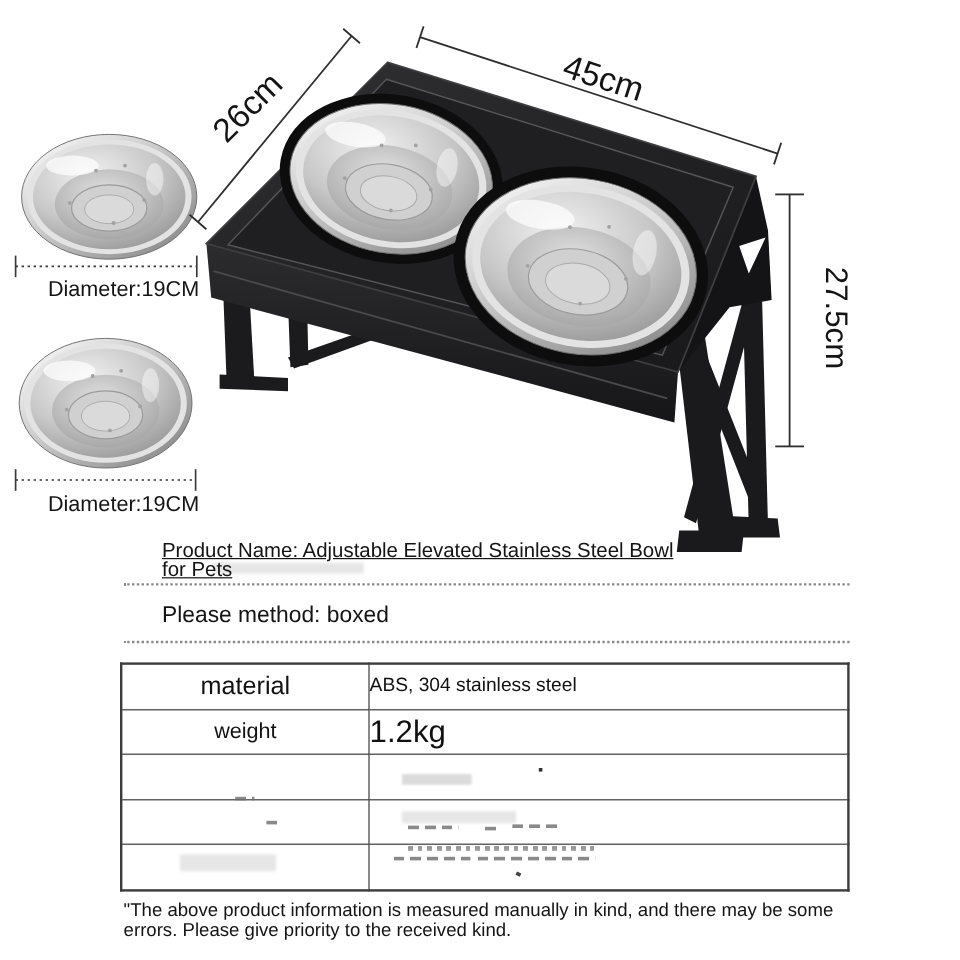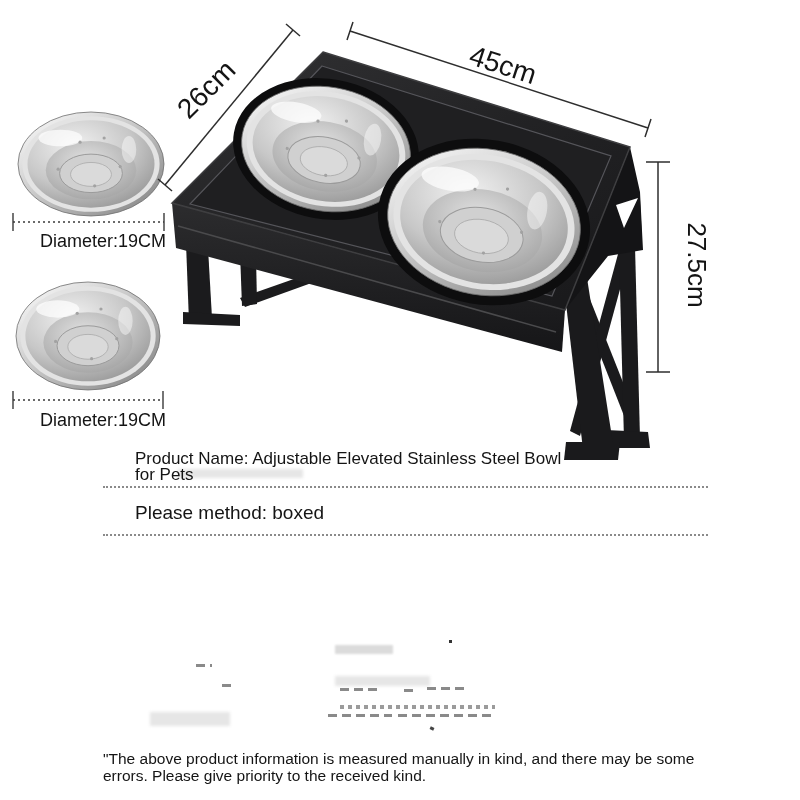--- a/index.html
+++ b/index.html
@@ -1,20 +1,20 @@
 <!DOCTYPE html>
 <html><head>
 <meta charset="utf-8">
 <style>
   html,body{margin:0;padding:0;background:#ffffff;}
   #page{position:relative;width:800px;height:800px;background:#ffffff;overflow:hidden;
         font-family:"Liberation Sans",sans-serif;color:#111;}
   #scene{position:absolute;left:0;top:0;}
   .dimtext{font-family:"Liberation Sans",sans-serif;fill:#141414;}
-  .note{position:absolute;left:135px;top:451px;width:438px;font-size:17px;line-height:16px;color:#141414;}
+  .note{position:absolute;left:135px;top:451px;width:438px;font-size:17px;line-height:16px;color:#141414;text-decoration:underline;}
   .packing{position:absolute;left:135px;top:502px;font-size:19px;color:#141414;}
   .dotsep{position:absolute;left:103px;width:605px;height:0;border-top:2px dotted #8a8a8a;}
   #sep1{top:486px;} #sep2{top:534px;}
   #spec{position:absolute;left:100px;top:552px;border-collapse:collapse;table-layout:fixed;}
   #spec td{border:1.5px solid #3c3c3c;height:36.5px;padding:0;vertical-align:middle;}
   #spec{border:2px solid #3c3c3c;}
   td.lab{width:205px;text-align:center;}
   td.val{width:398px;text-align:left;padding-left:24px;}
   .r0 .lab{font-size:21px;}
   .r0 .val{font-size:16px;}
@@ -193,20 +193,44 @@
   <div class="smudge sm-faint" style="left:178px;top:469px;width:125px;height:9px;"></div>
 
   <div class="note">Product Name: Adjustable Elevated Stainless Steel Bowl for Pets</div>
 
   <div id="sep1" class="dotsep"></div>
 
   <div class="packing">Please method: boxed</div>
 
   <div id="sep2" class="dotsep"></div>
 
+  <table id="spec">
+    <tbody>
+      <tr class="r0">
+        <td class="lab">material</td>
+        <td class="val">ABS, 304 stainless steel</td>
+      </tr>
+      <tr class="r1">
+        <td class="lab">weight</td>
+        <td class="val">1.2kg</td>
+      </tr>
+      <tr>
+        <td class="lab"></td>
+        <td class="val"></td>
+      </tr>
+      <tr>
+        <td class="lab"></td>
+        <td class="val"></td>
+      </tr>
+      <tr>
+        <td class="lab"></td>
+        <td class="val"></td>
+      </tr>
+    </tbody>
+  </table>
 
   <div class="smudge sm-blur" style="left:335px;top:645px;width:58px;height:9px;"></div>
   <div class="smudge" style="left:449px;top:640px;width:3px;height:3px;background:#333;"></div>
   <div class="smudge sm-dash" style="left:196px;top:664px;width:16px;"></div>
   <div class="smudge sm-faint" style="left:335px;top:676px;width:95px;height:10px;"></div>
   <div class="smudge sm-dash" style="left:340px;top:688px;width:42px;"></div>
   <div class="smudge sm-dash" style="left:404px;top:689px;width:10px;"></div>
   <div class="smudge sm-dash" style="left:427px;top:687px;width:42px;"></div>
   <div class="smudge sm-dash" style="left:222px;top:684px;width:12px;"></div>
   <div class="smudge sm-dots" style="left:340px;top:705px;width:155px;"></div>

